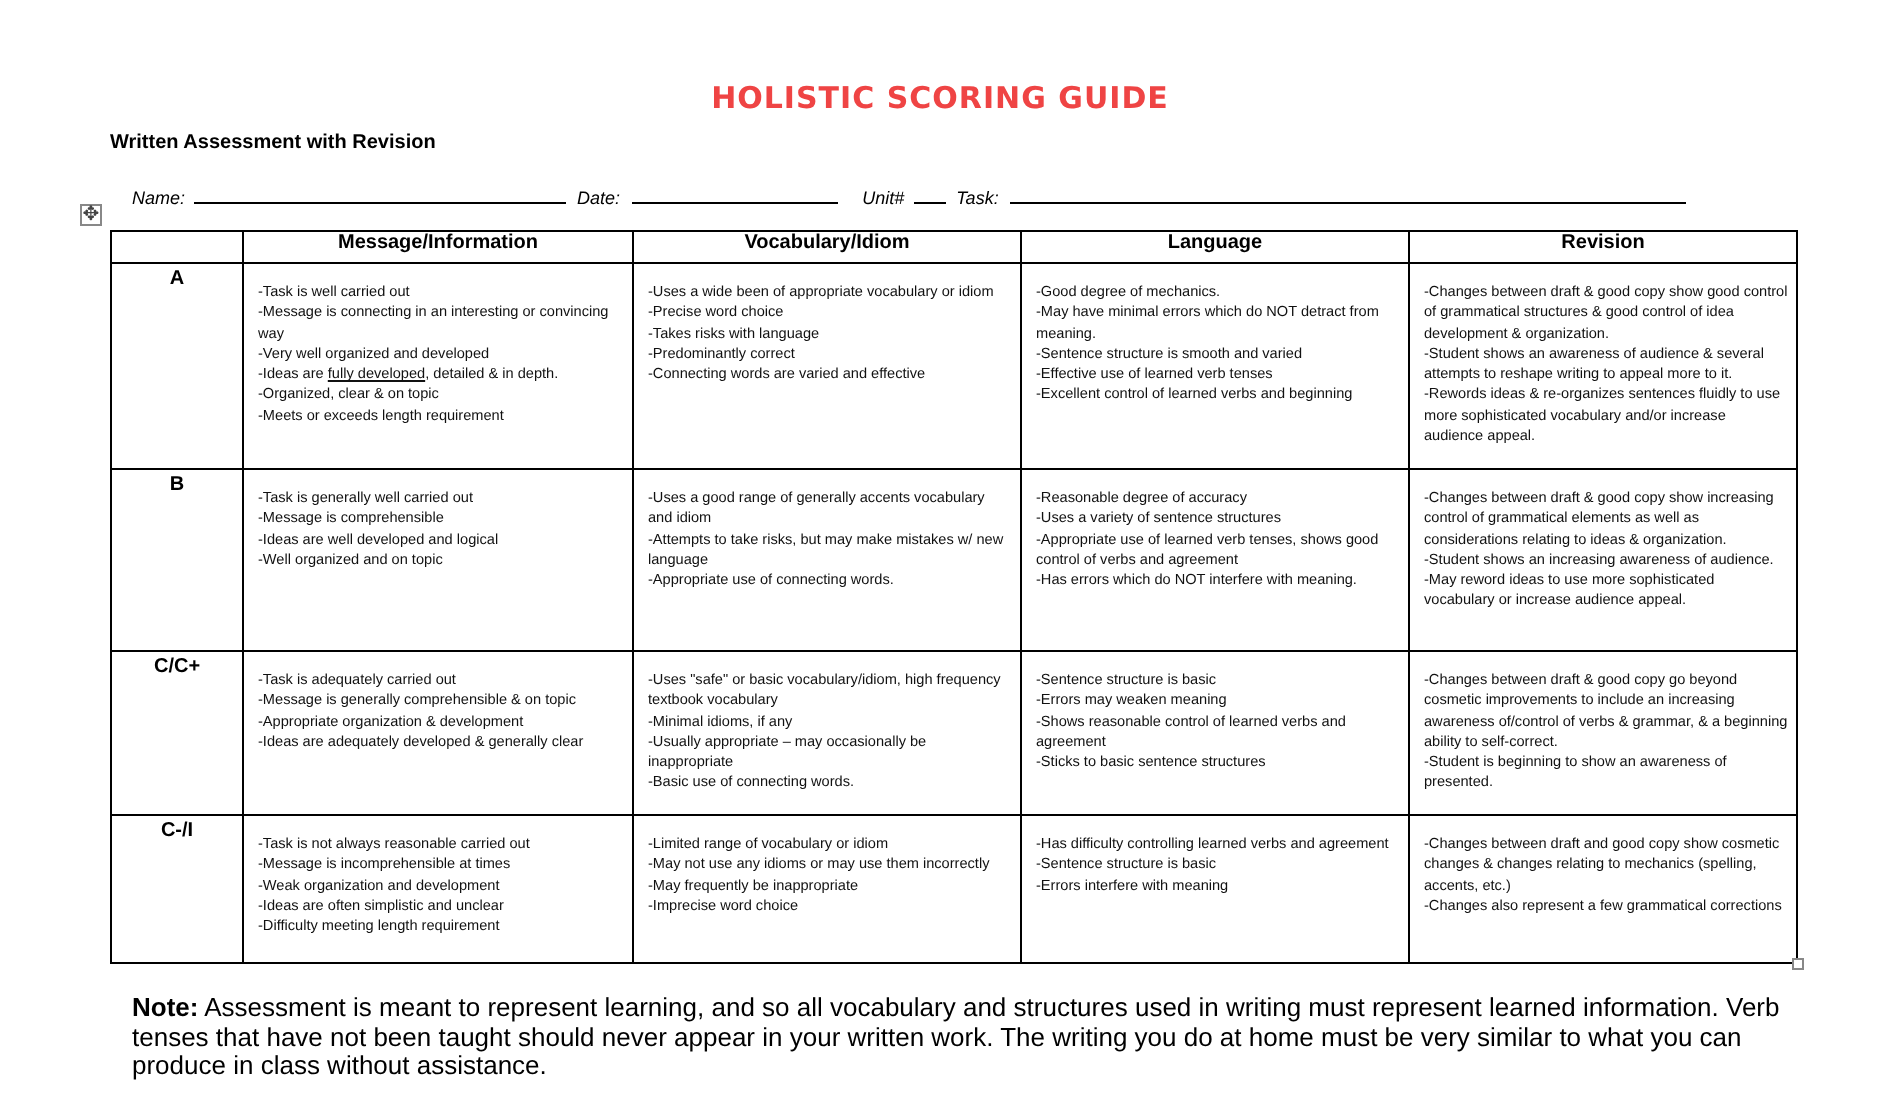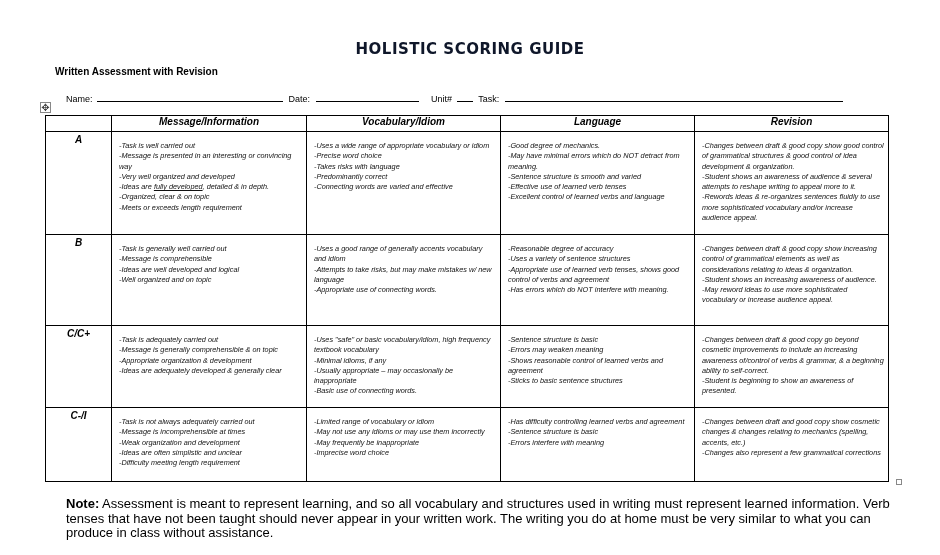--- a/index.html
+++ b/index.html
@@ -1,29 +1,29 @@
 <!DOCTYPE html>
 <html><head>
 <meta charset="utf-8">
 <style>
   html, body { margin:0; padding:0; background:#ffffff; }
   body { width:940px; height:555px; position:relative; overflow:hidden;
          font-family:"Liberation Sans", sans-serif; color:#000; }
   .title { position:absolute; left:0; width:940px; top:40px; text-align:center;
            font-family:"DejaVu Sans", sans-serif; font-weight:bold; font-size:15px;
-           color:#0f172a; letter-spacing:0.5px; }
+           color:#ef4444; letter-spacing:0.5px; }
   .subtitle { position:absolute; left:55px; top:66px; font-weight:bold; font-size:10px; }
-  .form-line { position:absolute; left:66px; top:92px; font-size:9px; white-space:nowrap; }
+  .form-line { position:absolute; left:66px; top:92px; font-size:9px; white-space:nowrap;font-style:italic; }
   .form-line .lbl { display:inline-block; }
   .form-line .blank { display:inline-block; border-bottom:1px solid #000; height:9px; vertical-align:baseline; }
   .move-handle { position:absolute; left:40px; top:102px; width:11px; height:11px;
                  border:1px solid #888; background:#fff; font-size:10px; line-height:10px;
                  text-align:center; color:#444; box-sizing:border-box; }
-  table.guide { position:absolute; left:45px; top:115px; border-collapse:collapse;
-                table-layout:fixed; width:843px;font-style:italic; }
+  table.guide { position:absolute; left:55px; top:115px; border-collapse:collapse;
+                table-layout:fixed; width:843px; }
   table.guide th, table.guide td { border:1px solid #000; vertical-align:top; }
   table.guide th { font-size:10px; font-weight:bold; height:15px; padding:0; text-align:center; }
   table.guide td.grade { font-weight:bold; font-size:10px; text-align:center; padding-top:2px; }
   table.guide td.cell { font-size:7.3px; line-height:10.3px; padding:9px 4px 4px 7px; color:#111; }
   .cell .item { display:block; }
   .u { text-decoration:underline; }
   .resize-handle { position:absolute; left:896px; top:479px; width:6px; height:6px;
                    border:1px solid #888; background:#fff; box-sizing:border-box; }
   .note { position:absolute; left:66px; top:497px; width:840px; font-size:13px; line-height:14.5px; }
   .note b { font-weight:bold; }
@@ -64,39 +64,39 @@
         <th>Language</th>
         <th>Revision</th>
       </tr>
     </thead>
     <tbody>
 
       <tr style="height:103px;">
         <td class="grade">A</td>
         <td class="cell">
           <span class="item">-Task is well carried out</span>
-          <span class="item">-Message is presented in an interesting or convincing way</span>
+          <span class="item">-Message is connecting in an interesting or convincing way</span>
           <span class="item">-Very well organized and developed</span>
           <span class="item"><span>-Ideas are </span><span class="u">fully developed</span><span>, detailed &amp; in depth.</span></span>
           <span class="item">-Organized, clear &amp; on topic</span>
           <span class="item">-Meets or exceeds length requirement</span>
         </td>
         <td class="cell">
-          <span class="item">-Uses a wide range of appropriate vocabulary or idiom</span>
+          <span class="item">-Uses a wide been of appropriate vocabulary or idiom</span>
           <span class="item">-Precise word choice</span>
           <span class="item">-Takes risks with language</span>
           <span class="item">-Predominantly correct</span>
           <span class="item">-Connecting words are varied and effective</span>
         </td>
         <td class="cell">
           <span class="item">-Good degree of mechanics.</span>
           <span class="item">-May have minimal errors which do NOT detract from meaning.</span>
           <span class="item">-Sentence structure is smooth and varied</span>
           <span class="item">-Effective use of learned verb tenses</span>
-          <span class="item">-Excellent control of learned verbs and language</span>
+          <span class="item">-Excellent control of learned verbs and beginning</span>
         </td>
         <td class="cell">
           <span class="item">-Changes between draft &amp; good copy show good control of grammatical structures &amp; good control of idea development &amp; organization.</span>
           <span class="item">-Student shows an awareness of audience &amp; several attempts to reshape writing to appeal more to it.</span>
           <span class="item">-Rewords ideas &amp; re-organizes sentences fluidly to use more sophisticated vocabulary and/or increase audience appeal.</span>
         </td>
       </tr>
 
       <tr style="height:91px;">
         <td class="grade">B</td>
@@ -146,21 +146,21 @@
         </td>
         <td class="cell">
           <span class="item">-Changes between draft &amp; good copy go beyond cosmetic improvements to include an increasing awareness of/control of verbs &amp; grammar, &amp; a beginning ability to self-correct.</span>
           <span class="item">-Student is beginning to show an awareness of presented.</span>
         </td>
       </tr>
 
       <tr style="height:74px;margin-top:16px;">
         <td class="grade">C-/I</td>
         <td class="cell">
-          <span class="item">-Task is not always adequately carried out</span>
+          <span class="item">-Task is not always reasonable carried out</span>
           <span class="item">-Message is incomprehensible at times</span>
           <span class="item">-Weak organization and development</span>
           <span class="item">-Ideas are often simplistic and unclear</span>
           <span class="item">-Difficulty meeting length requirement</span>
         </td>
         <td class="cell">
           <span class="item">-Limited range of vocabulary or idiom</span>
           <span class="item">-May not use any idioms or may use them incorrectly</span>
           <span class="item">-May frequently be inappropriate</span>
           <span class="item">-Imprecise word choice</span>

